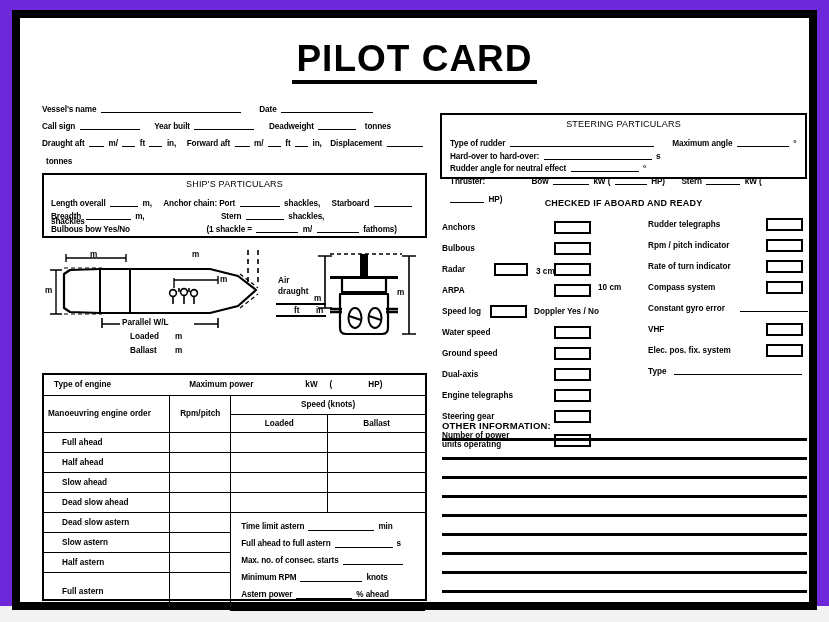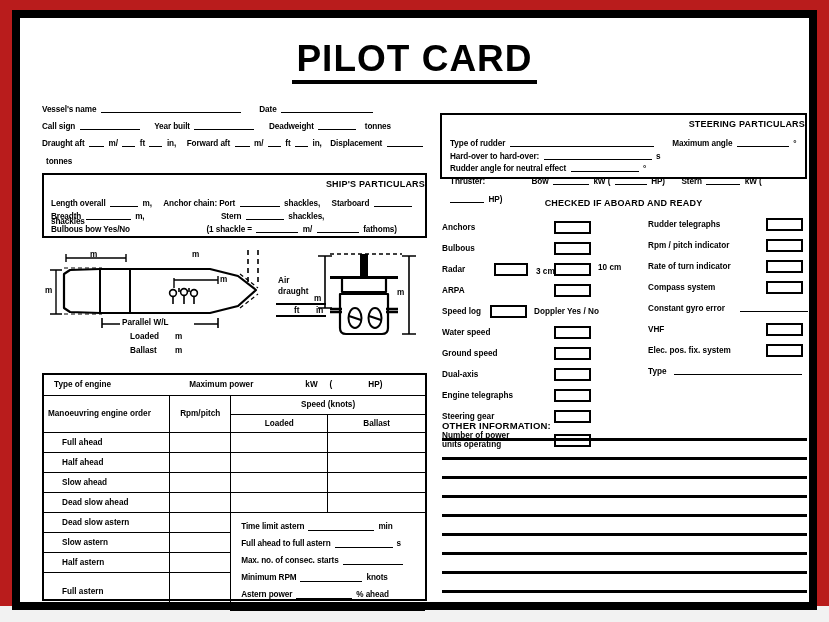--- a/index.html
+++ b/index.html
@@ -10,21 +10,21 @@
   body {
     width: 829px;
     height: 622px;
     font-family: "Liberation Sans", sans-serif;
     -webkit-font-smoothing: none;
   }
   .page {
     position: absolute;
     left: 0; top: 0;
     width: 829px; height: 606px;
-    background: #b91c1c;
+    background: #6d28d9;
   }
   .sheet {
     position: absolute;
     left: 12px; top: 10px;
     width: 805px; height: 600px;
     background: #ffffff;
     border: 8px solid #000;
     box-sizing: border-box;
   }
   .inner {
@@ -69,23 +69,23 @@
   #hdr-fields .r { margin-bottom: 6px; height: 11px; }
 
   
   .panel {
     position: absolute;
     border: 2.5px solid #000;
     box-sizing: border-box;
     background: #fff;
   }
   .panel-title {
-    text-align: right;
+    text-align: center;
     font-size: 9px;
-    font-weight: bold;
+    font-weight: normal;
     letter-spacing: 0.2px;
     margin-top: 4px;
     margin-bottom: 3px;
   }
 
   #ships-particulars { left: 22px; top: 155px; width: 385px; height: 65px; }
   #ships-particulars .body { padding: 0 7px; }
   #ships-particulars .pr { height: 13px; }
 
   #steering-particulars { left: 420px; top: 95px; width: 367px; height: 66px; }
@@ -426,21 +426,21 @@
           </div>
           <div class="chk-row">
             <div class="chk-label">Bulbous</div>
             <div class="chk-box" style="left: 112px; top: 4px;"></div>
           </div>
           <div class="chk-row">
             <div class="chk-label">Radar</div>
             <div class="chk-box sm" style="left: 52px; top: 4px;"></div>
             <div class="chk-unit" style="left: 94px; top: 8px;">3 cm</div>
             <div class="chk-box" style="left: 112px; top: 4px;"></div>
-            <div class="chk-unit" style="left: 156px; top: 4px;">10 cm</div>
+            <div class="chk-unit" style="left: 156px; top: 24px;">10 cm</div>
           </div>
           <div class="chk-row">
             <div class="chk-label">ARPA</div>
             <div class="chk-box" style="left: 112px; top: 4px;"></div>
           </div>
           <div class="chk-row">
             <div class="chk-label">Speed log</div>
             <div class="chk-box" style="left: 48px; top: 4px;"></div>
             <div class="chk-unit" style="left: 92px; top: 6px;">Doppler Yes / No</div>
           </div>

